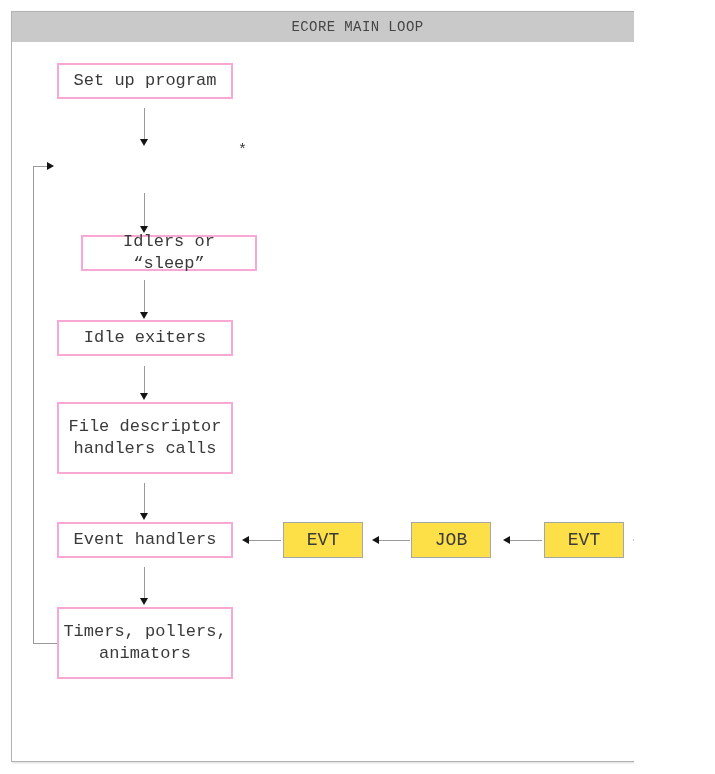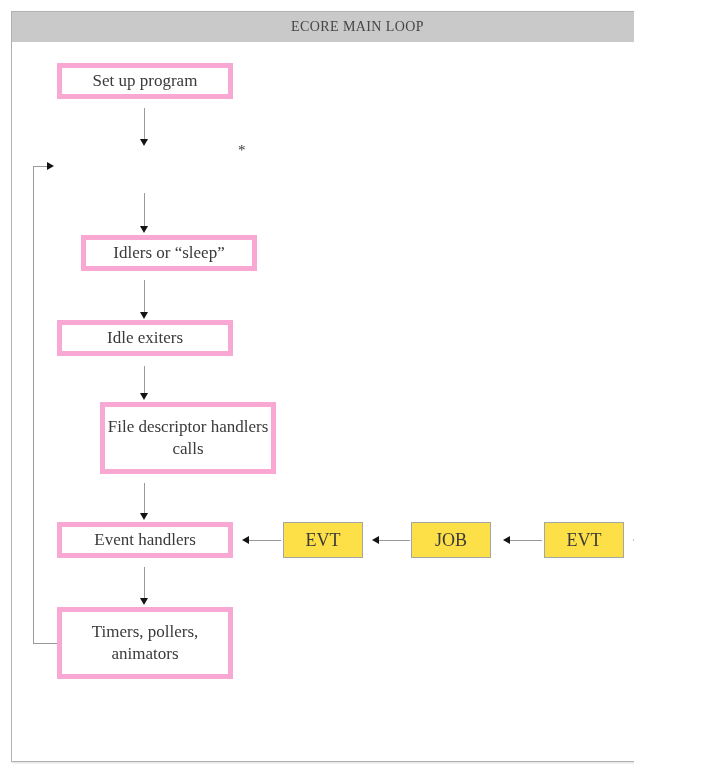--- a/index.html
+++ b/index.html
@@ -1,43 +1,43 @@
 <!DOCTYPE html>
 <html><head>
 <meta charset="utf-8">
 <style>
   html,body { margin:0; padding:0; background:#ffffff; }
   .stage {
     position:relative; width:634px; height:774px;
-    font-family:Liberation Serif, serif;
+    font-family:Liberation Mono, monospace;
     background:#ffffff; overflow:hidden;
   }
   .panel {
     position:absolute; left:11px; top:11px; width:691px; height:749px;
     border:1px solid #b2b2b2; background:#ffffff;
     box-shadow:1px 1px 2px rgba(0,0,0,0.15);
   }
   .titlebar {
     position:absolute; left:0; top:0; right:0; height:30px;
     background:#c9c9c9; color:#454545;
     font-size:14px; line-height:30px; text-align:center;
     letter-spacing:0.4px;
   }
   .node {
     position:absolute; left:57px; width:176px;
-    border:5px solid #f9a8d4; background:#ffffff;
+    border:2px solid #f9a8d4; background:#ffffff;
     display:flex; align-items:center; justify-content:center;
     text-align:center; font-size:17px; color:#3a3a3a; line-height:1.32;
     box-sizing:border-box; padding:0 0;
   }
   .n1 { top:63px;  height:36px; }
   .n2 { top:148px; height:37px; }
   .n3 { top:235px; height:36px;margin-left:24px; }
   .n4 { top:302px; height:36px;margin-top:18px; }
-  .n5 { top:402px; height:72px;margin-left:43px; }
+  .n5 { top:402px; height:72px; }
   .n6 { top:522px; height:36px; }
   .n7 { top:607px; height:72px;text-align:center; }
   .chainnode {
     position:absolute; top:522px; height:36px; width:80px;
     border:1px solid #a6a6a6; background:#fde047;
     display:flex; align-items:center; justify-content:center;
     font-size:18px; color:#3a3a3a; box-sizing:border-box;
   }
   .c1 { left:283px; }
   .c2 { left:411px; }

